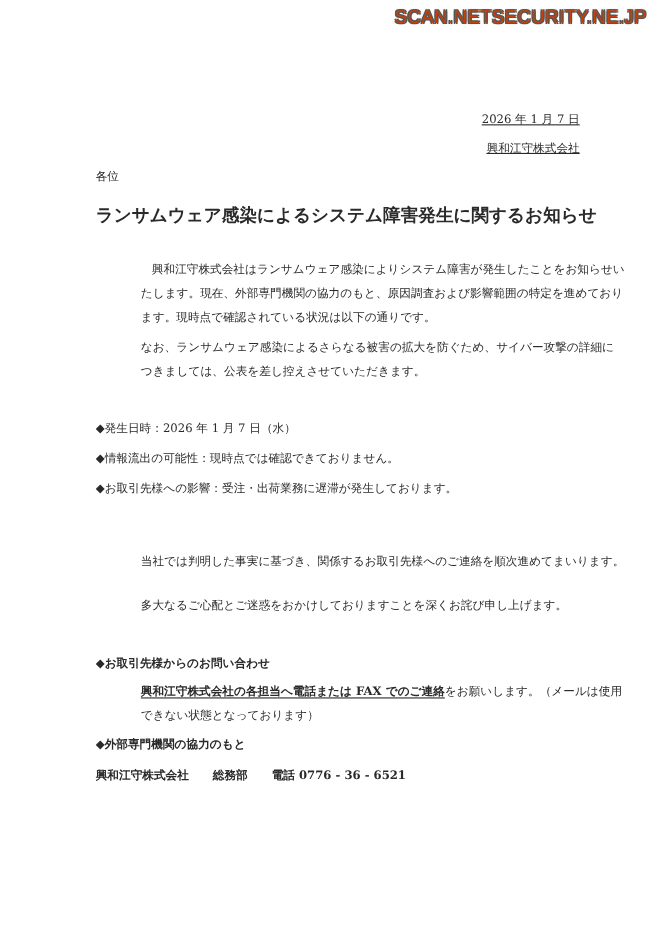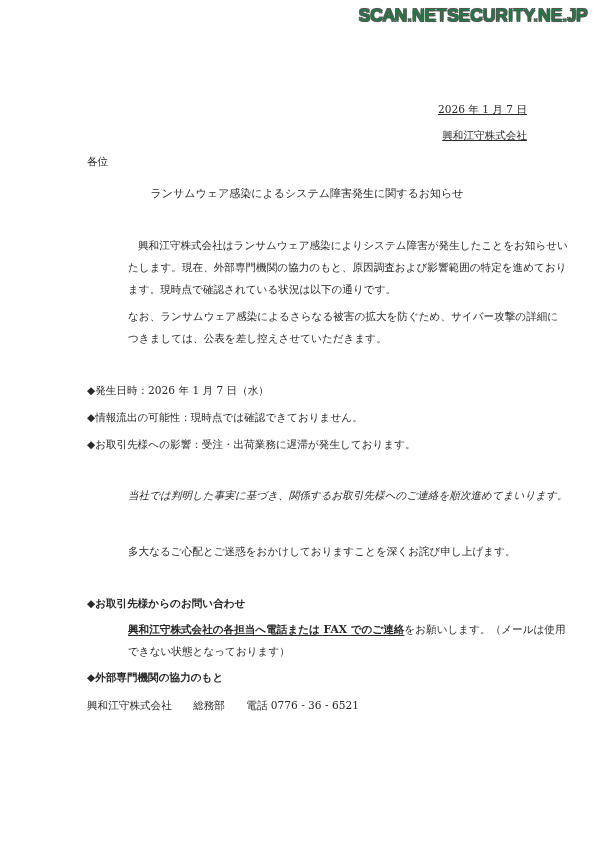--- a/index.html
+++ b/index.html
@@ -14,21 +14,21 @@
       font-family: "DejaVu Serif", "Liberation Serif", serif;
       color: #2a2a2a;
     }
     .watermark {
       position: absolute;
       top: 6px;
       right: 12px;
       font-family: "Liberation Sans", "DejaVu Sans", sans-serif;
       font-size: 17px;
       letter-spacing: 0.3px;
-      color: #15803d;
+      color: #c2410c;
       text-shadow:
         -1px -1px 0 #555, 1px -1px 0 #555,
         -1px 1px 0 #555, 1px 1px 0 #555,
         0 0 2px #777;
     }
     .page {
       position: absolute;
       left: 87px;
       top: 0;
       width: 440px;
@@ -38,48 +38,49 @@
     .abs { position: absolute; white-space: nowrap; }
     .right { right: 0; text-decoration: underline; }
     .date { top: 104px; }
     .company { top: 130px; }
     .addressee { top: 156px; left: 0; }
     .title {
       top: 188px;
       left: 0;
       width: 440px;
       text-align: center;
-      font-size: 11px;
+      font-size: 16px;
+      font-weight: bold;
     }
     .para {
       position: absolute;
       left: 0;
       width: 440px;
       line-height: 22px;
       font-size: 10.6px;
       white-space: normal;
       margin-left: 41px;
     }
     .p1 { top: 234px; text-indent: 10px; }
     .p2 { top: 305px; }
     .bullet { left: 0; }
     .b1 { top: 385px; }
     .b2 { top: 412px; }
     .b3 { top: 439px; }
-    .p3 { top: 484px; font-style: italic; }
+    .p3 { top: 500px; }
     .p4 { top: 540px; }
     .h1 { top: 598px; left: 0; font-weight: bold; }
     .contact1 { top: 618px; }
     .contact1 .ul {
       font-weight: bold;
       text-decoration: underline;
       text-underline-offset: 2px;
     }
     .h2 { top: 672px; left: 0; font-weight: bold; }
-    .contact2 { top: 700px; left: 0; font-weight: normal; }
+    .contact2 { top: 700px; left: 0; font-weight: bold; }
     .contact2 span { margin-right: 18px; }
   </style>
 </head>
 <body>
 
 <div class="watermark">SCAN.NETSECURITY.NE.JP</div>
 
 <div class="page">
   <div class="abs right date">2026 年 1 月 7 日</div>
   <div class="abs right company">興和江守株式会社</div>

